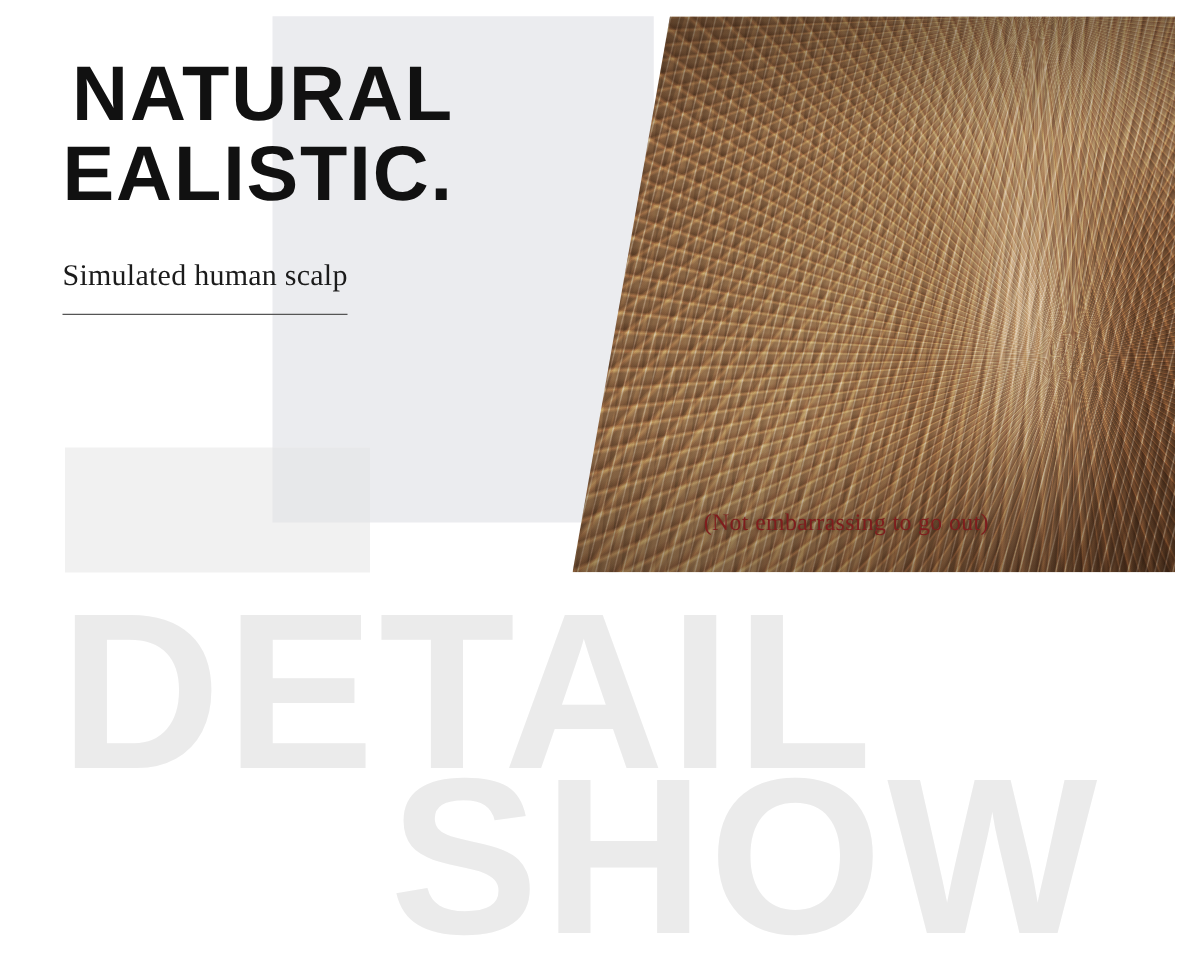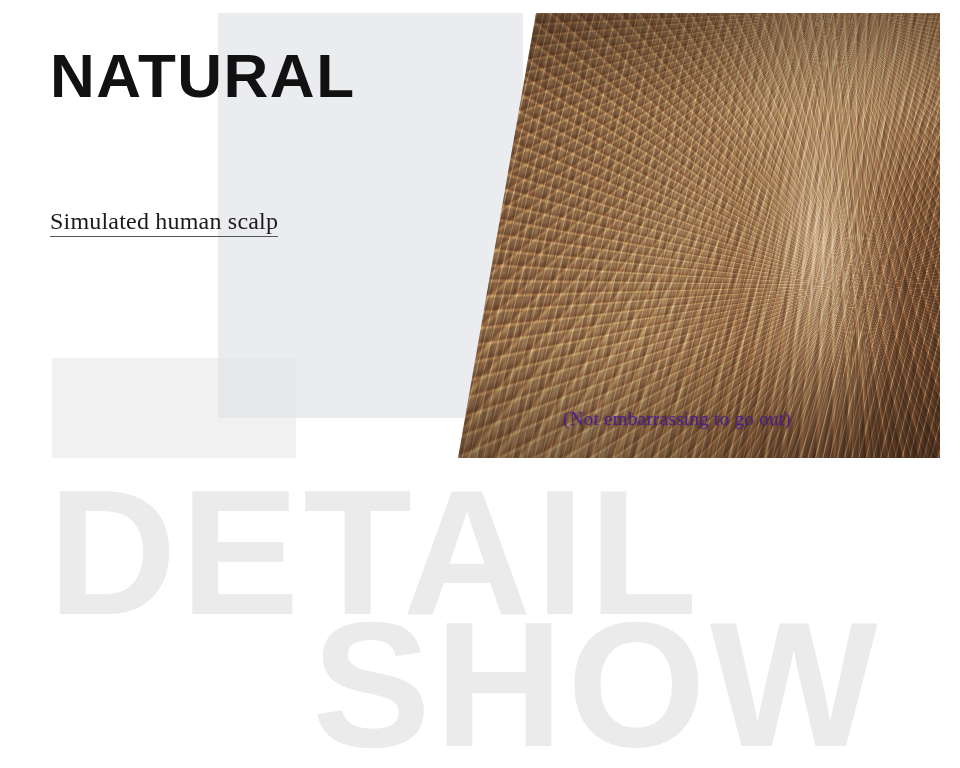--- a/index.html
+++ b/index.html
@@ -133,21 +133,21 @@
   }
   .photo-caption {
     position: absolute;
     left: 0;
     right: 26px;
     top: 395px;
     text-align: center;
     font-family: "Liberation Serif", serif;
     font-size: 19px;
     letter-spacing: 0.3px;
-    color: #4c1d95;
+    color: #7f1d1d;
     text-shadow: 0 1px 3px rgba(40,24,12,0.55);
     white-space: nowrap;
   }
 
   
   .headline {
     position: absolute;
     left: 50px;
     top: 44px;
     font-family: "Liberation Sans", sans-serif;
@@ -162,21 +162,21 @@
   .headline-line { display: block; }
 
   .subtitle {
     position: absolute;
     left: 50px;
     top: 208px;
     font-family: "Liberation Serif", serif;
     font-size: 24px;
     color: #1b1b1b;
     letter-spacing: 0.2px;
-    padding-bottom: 1px;
+    padding-bottom: 16px;
     border-bottom: 1.5px solid #555555;
     display: inline-block;
     white-space: nowrap;
   }
 
   
   .watermark {
     position: absolute;
     left: 0;
     top: 470px;
@@ -210,20 +210,21 @@
     <div class="photo-canvas"></div>
     <div class="photo-sweep-a"></div>
     <div class="photo-sweep-b"></div>
     <div class="photo-sweep-c"></div>
     <div class="photo-vignette"></div>
     <div class="photo-caption">(Not embarrassing to go out)</div>
   </div>
 
   <div class="headline">
     <span class="headline-line">NATURAL</span>
+    <span class="headline-line">EALISTIC.</span>
   </div>
 
   <div class="subtitle">Simulated human scalp</div>
 
   <div class="watermark">
     <span class="wm-line wm-detail">DETAIL</span>
     <span class="wm-line wm-show">SHOW</span>
   </div>
 
 </div>

